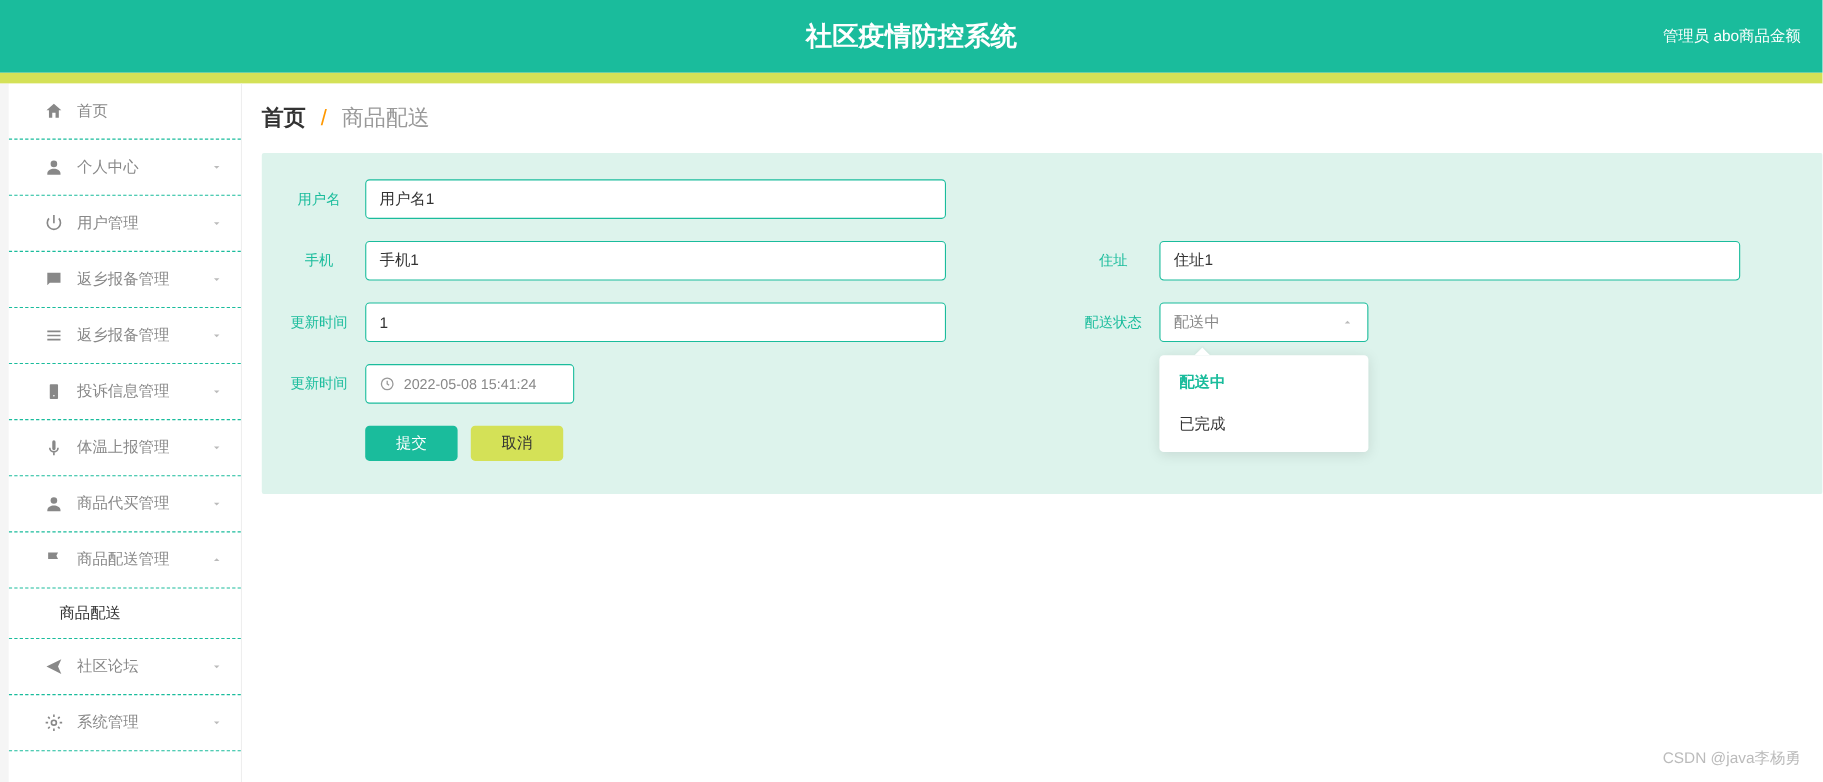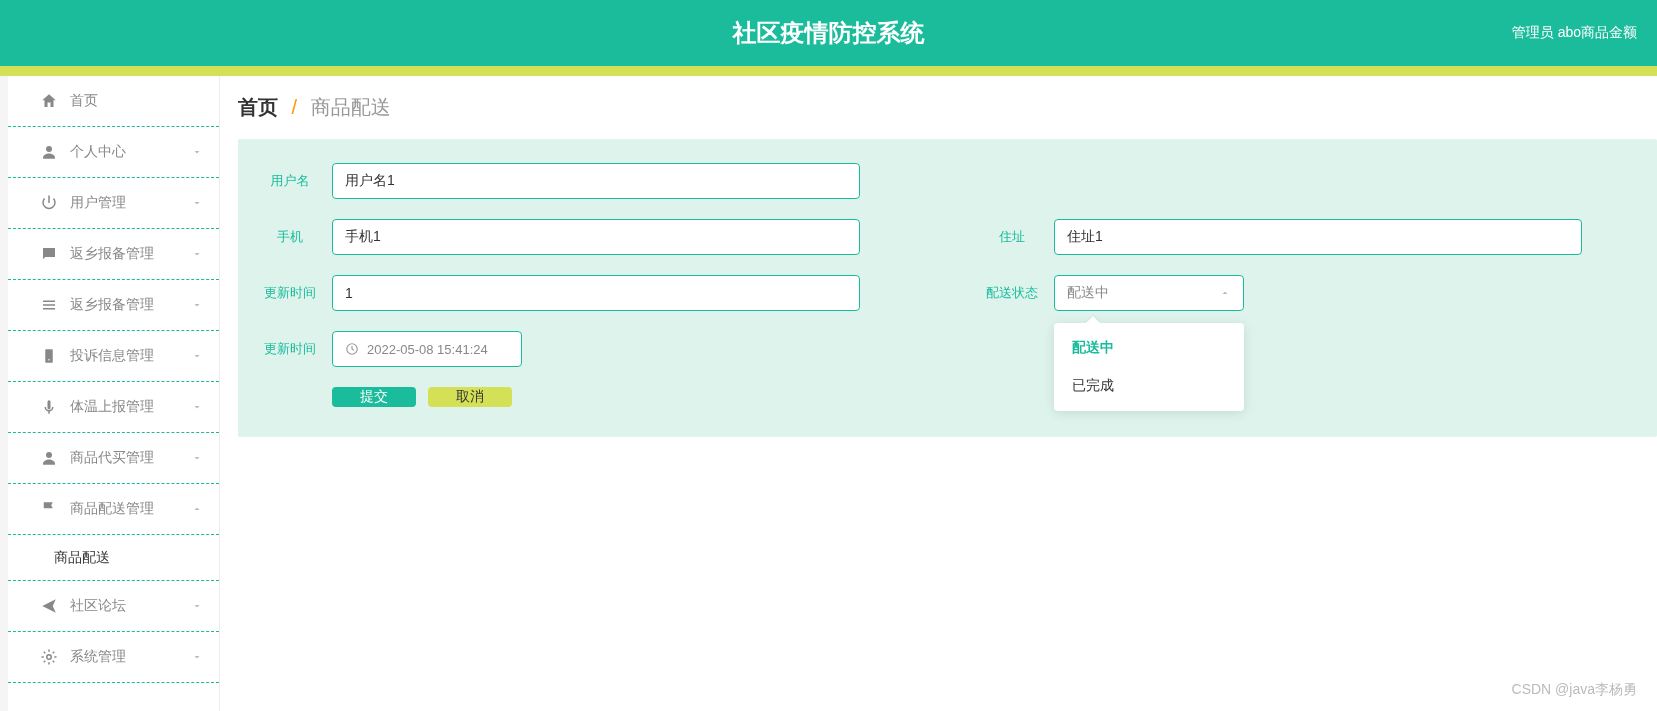--- a/index.html
+++ b/index.html
@@ -176,21 +176,21 @@
       left: 32px;
       filter: drop-shadow(0 -1px 1px rgba(0,0,0,0.05));
     }
     
     .form-actions {
       padding-left: 74px;
       display: flex;
       gap: 12px;
     }
     .btn {
-      height: 20px;
+      height: 32px;
       padding: 0 28px;
       border: none;
       border-radius: 4px;
       font-size: 14px;
       cursor: pointer;
     }
     .btn-primary { background: #1abc9c; color: #fff; }
     .btn-cancel { background: #d4e157; color: #333; }
     
     .watermark {

